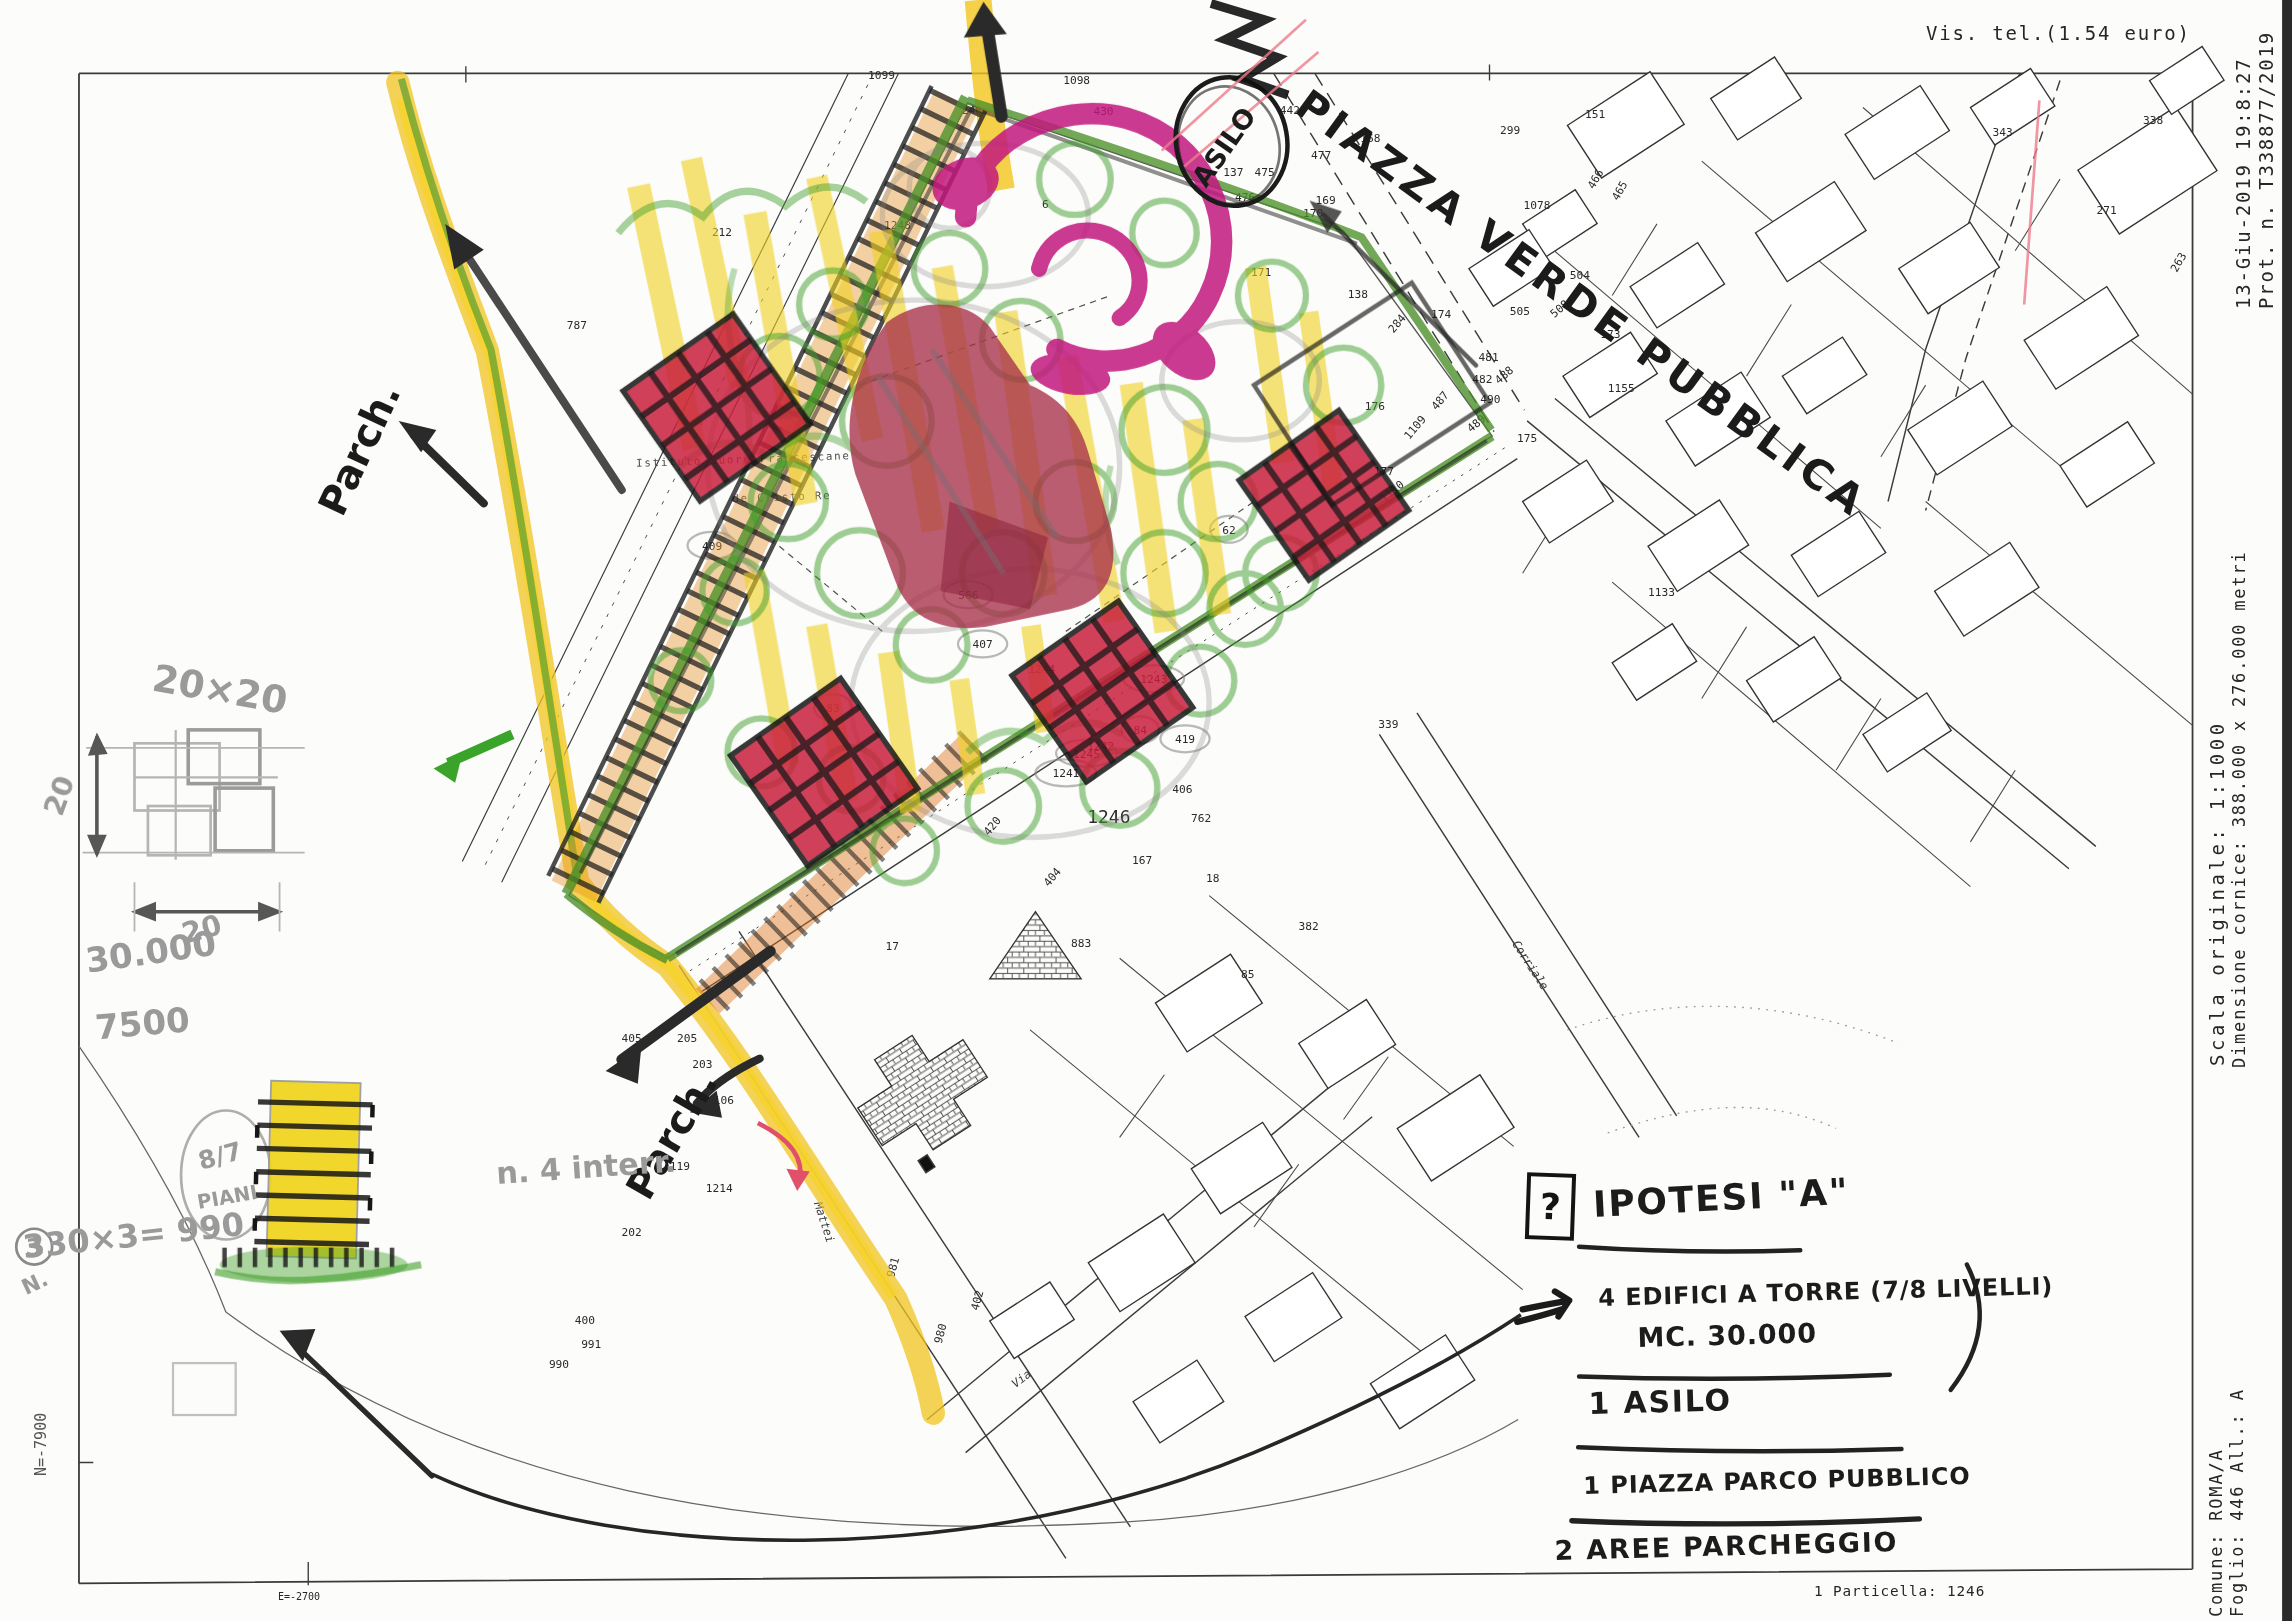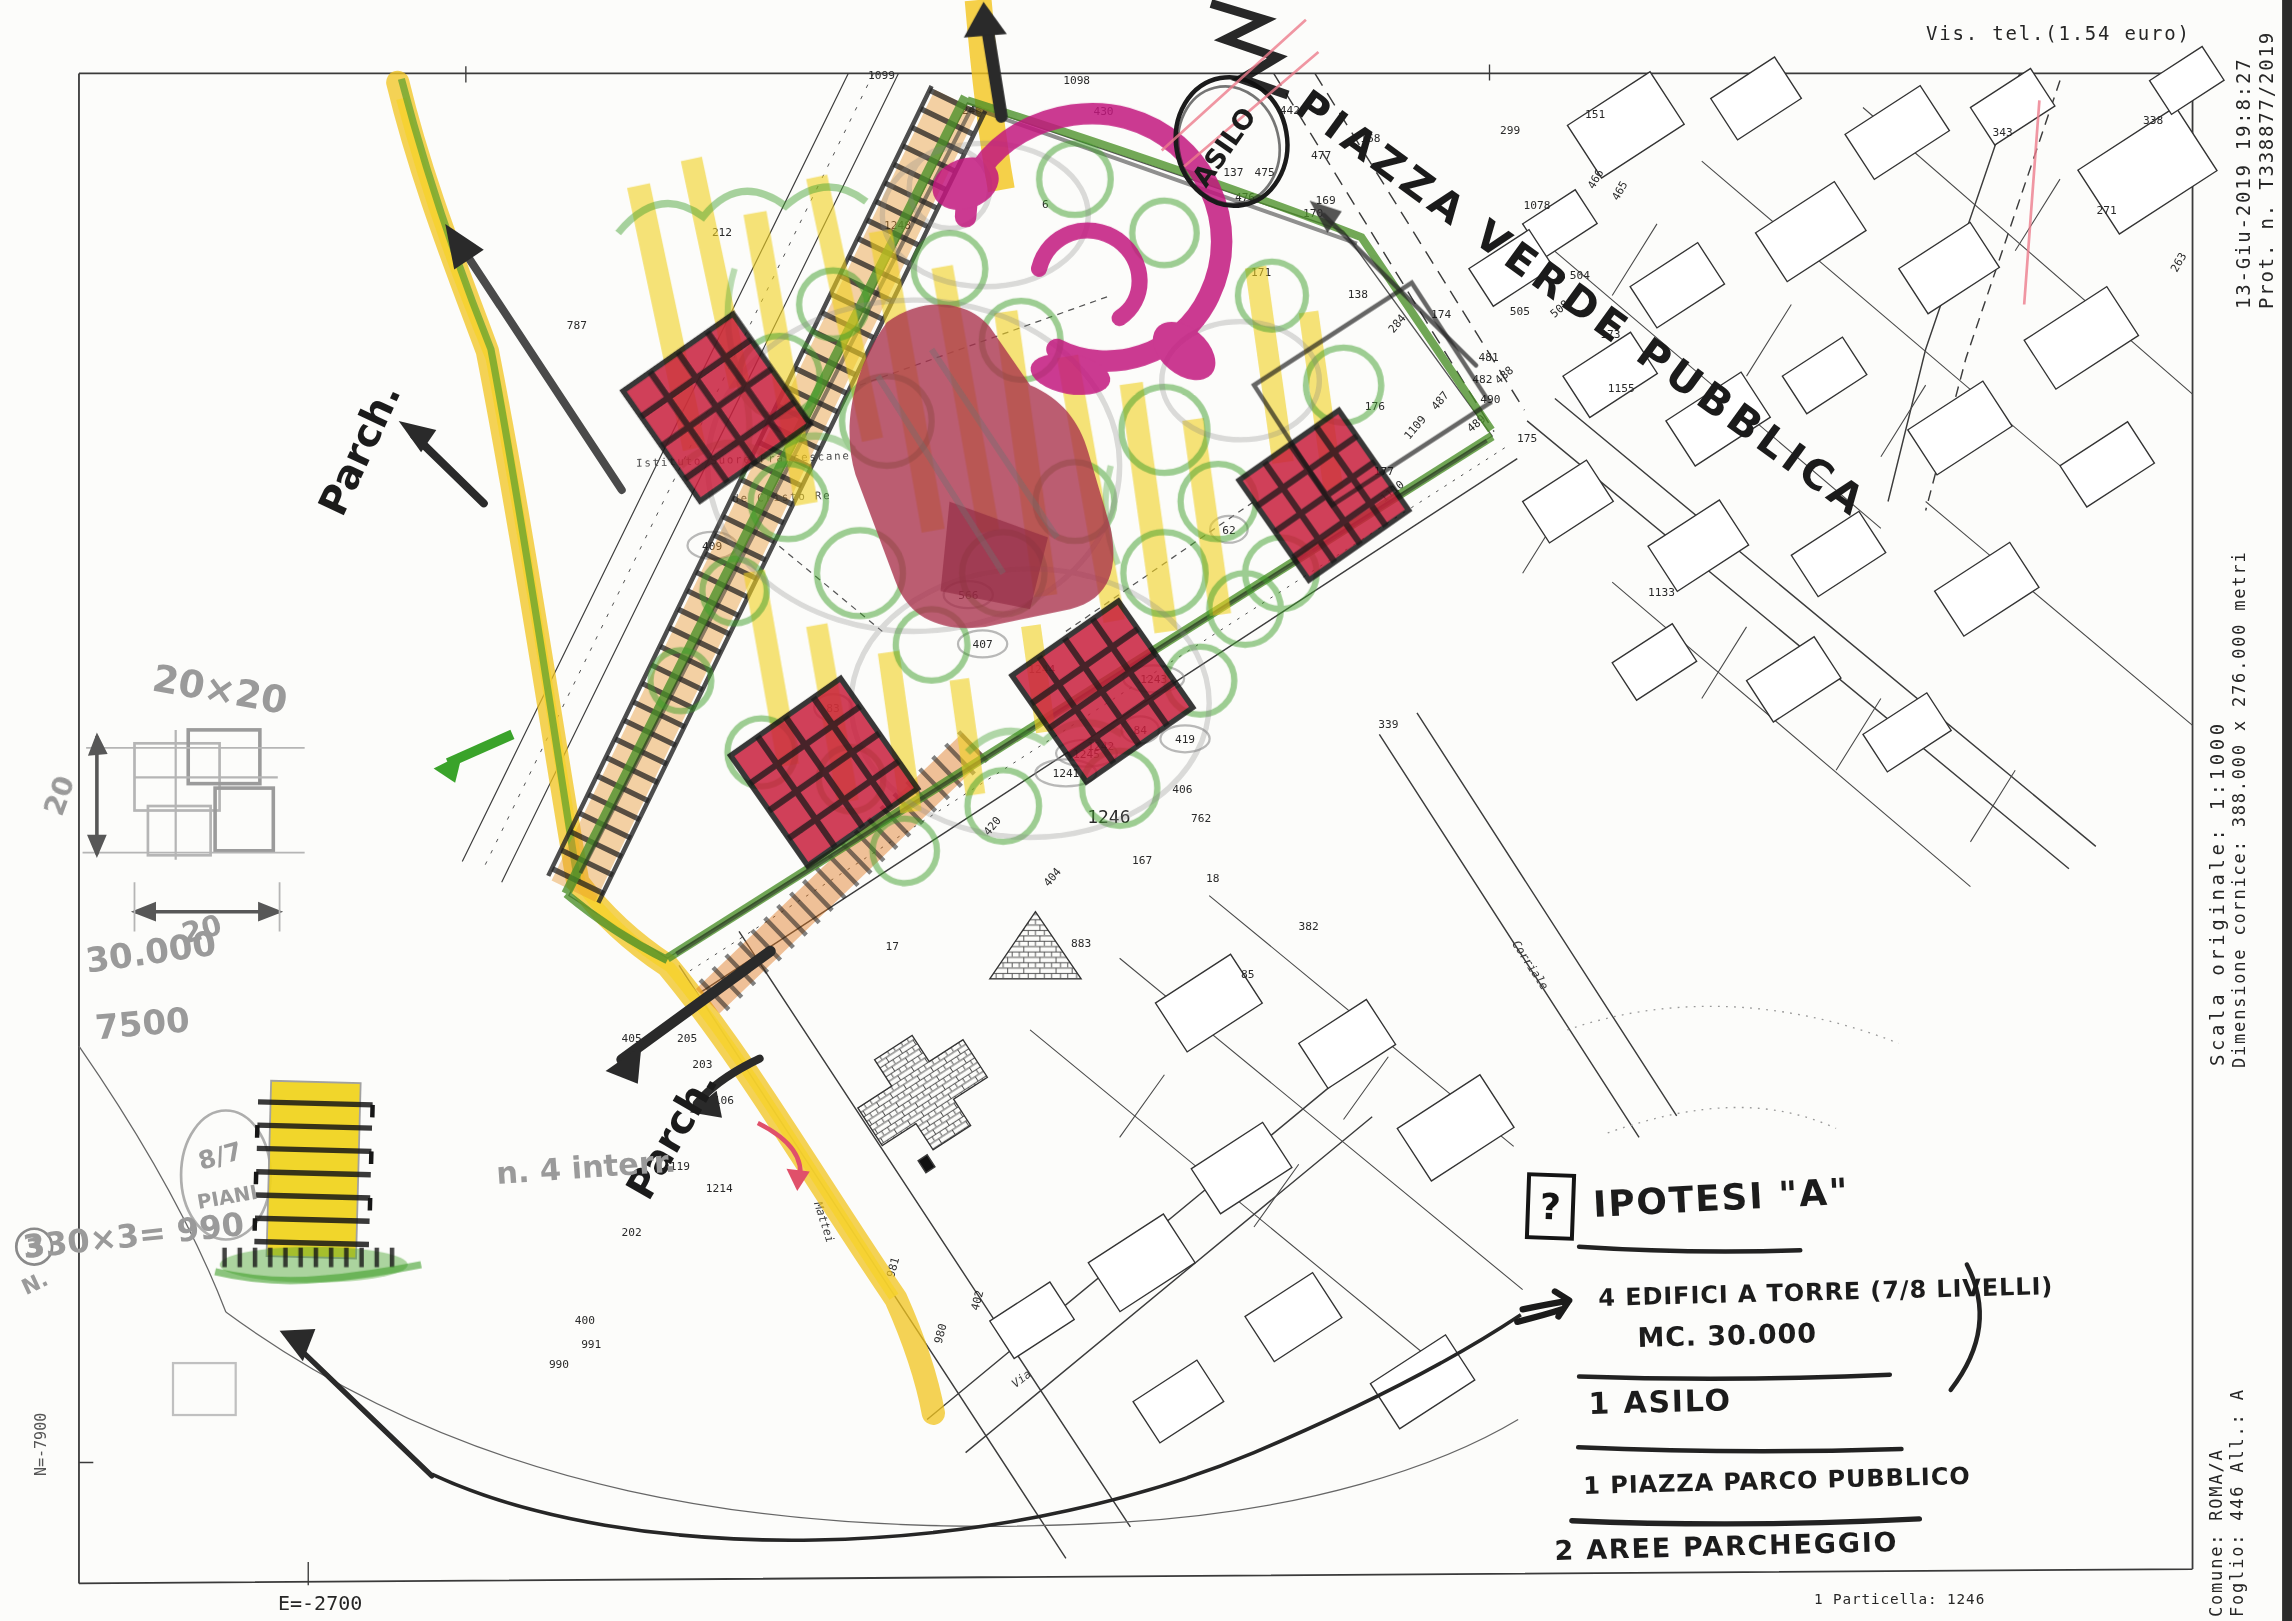--- a/index.html
+++ b/index.html
@@ -421,22 +421,22 @@
 </svg>
 
   <div class="print" style="left:1926px;top:21.5px;font-size:19px;letter-spacing:1.8px;">Vis. tel.(1.54 euro)</div>
 
   <div class="print vert" style="left:2232px;top:309px;font-size:19px;letter-spacing:1.8px;">13-Giu-2019 19:8:27</div>
   <div class="print vert" style="left:2255px;top:309px;font-size:19px;letter-spacing:1.8px;">Prot. n. T338877/2019</div>
   <div class="print vert" style="left:2206px;top:1066px;font-size:19px;letter-spacing:3.6px;">Scala originale: 1:1000</div>
   <div class="print vert" style="left:2229px;top:1068px;font-size:17px;letter-spacing:1.8px;">Dimensione cornice: 388.000 x 276.000 metri</div>
   <div class="print vert" style="left:2206px;top:1617px;font-size:17px;letter-spacing:1.8px;">Comune:  ROMA/A</div>
   <div class="print vert" style="left:2227px;top:1617px;font-size:17px;letter-spacing:1.8px;">Foglio:  446 All.: A</div>
-  <div class="print" style="left:1814px;top:1583px;font-size:14.3px;letter-spacing:0.9px;margin-top:8px;">1 Particella: 1246</div>
-  <div class="print" style="left:278px;top:1591px;font-size:20px;">E=-2700</div>
+  <div class="print" style="left:1814px;top:1583px;font-size:14.3px;letter-spacing:0.9px;">1 Particella: 1246</div>
+  <div class="print" style="left:278px;top:1591px;font-size:10px;">E=-2700</div>
   <div class="print vert" style="left:32px;top:1476px;font-size:15px;color:#555;">N=-7900</div>
 
   <div id="q-box">
     <span>?</span>
   </div>
   <div class="hand" style="left:1592px;top:1184px;font-size:36px;letter-spacing:1.8px;transform:rotate(-3deg);">IPOTESI "A"</div>
   <div class="hand" style="left:1598px;top:1284px;font-size:24px;letter-spacing:0.9px;">4 EDIFICI A TORRE (7/8 LIVELLI)</div>
   <div class="hand" style="left:1637px;top:1322px;font-size:27px;letter-spacing:0.9px;">MC. 30.000</div>
   <div class="hand" style="left:1588px;top:1386px;font-size:30px;letter-spacing:1.8px;">1 ASILO</div>
   <div class="hand" style="left:1583px;top:1472px;font-size:24px;letter-spacing:0.9px;">1 PIAZZA PARCO PUBBLICO</div>

